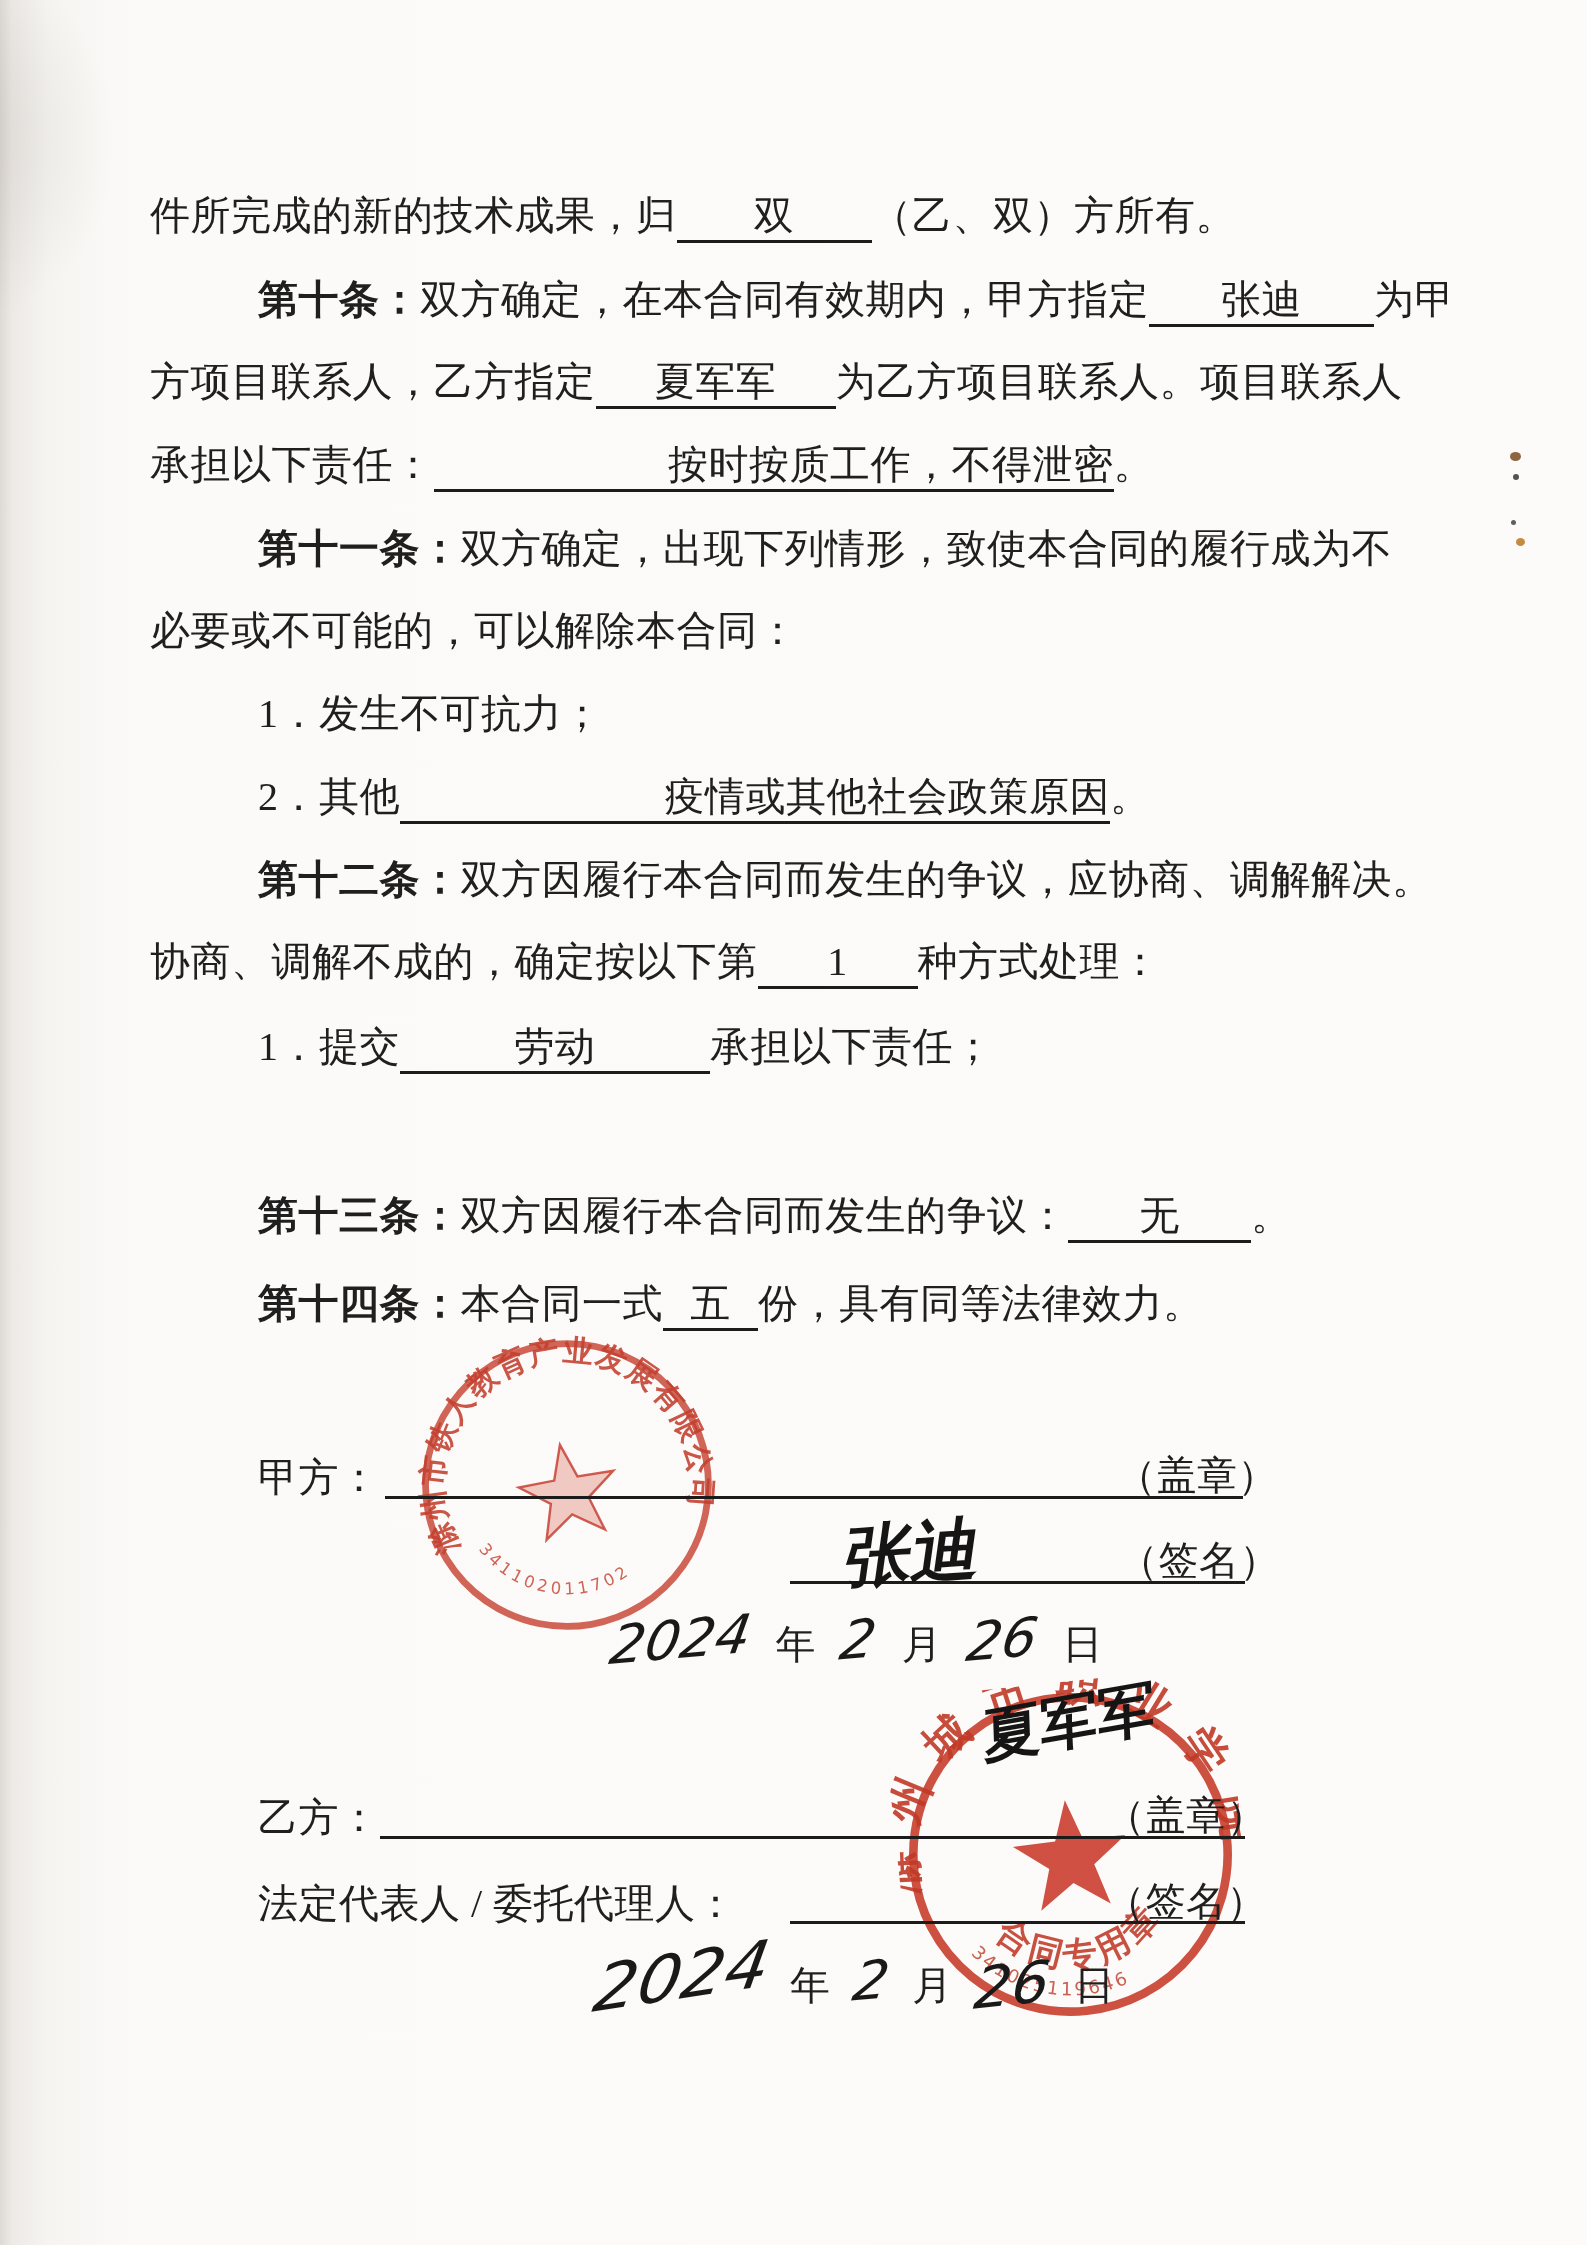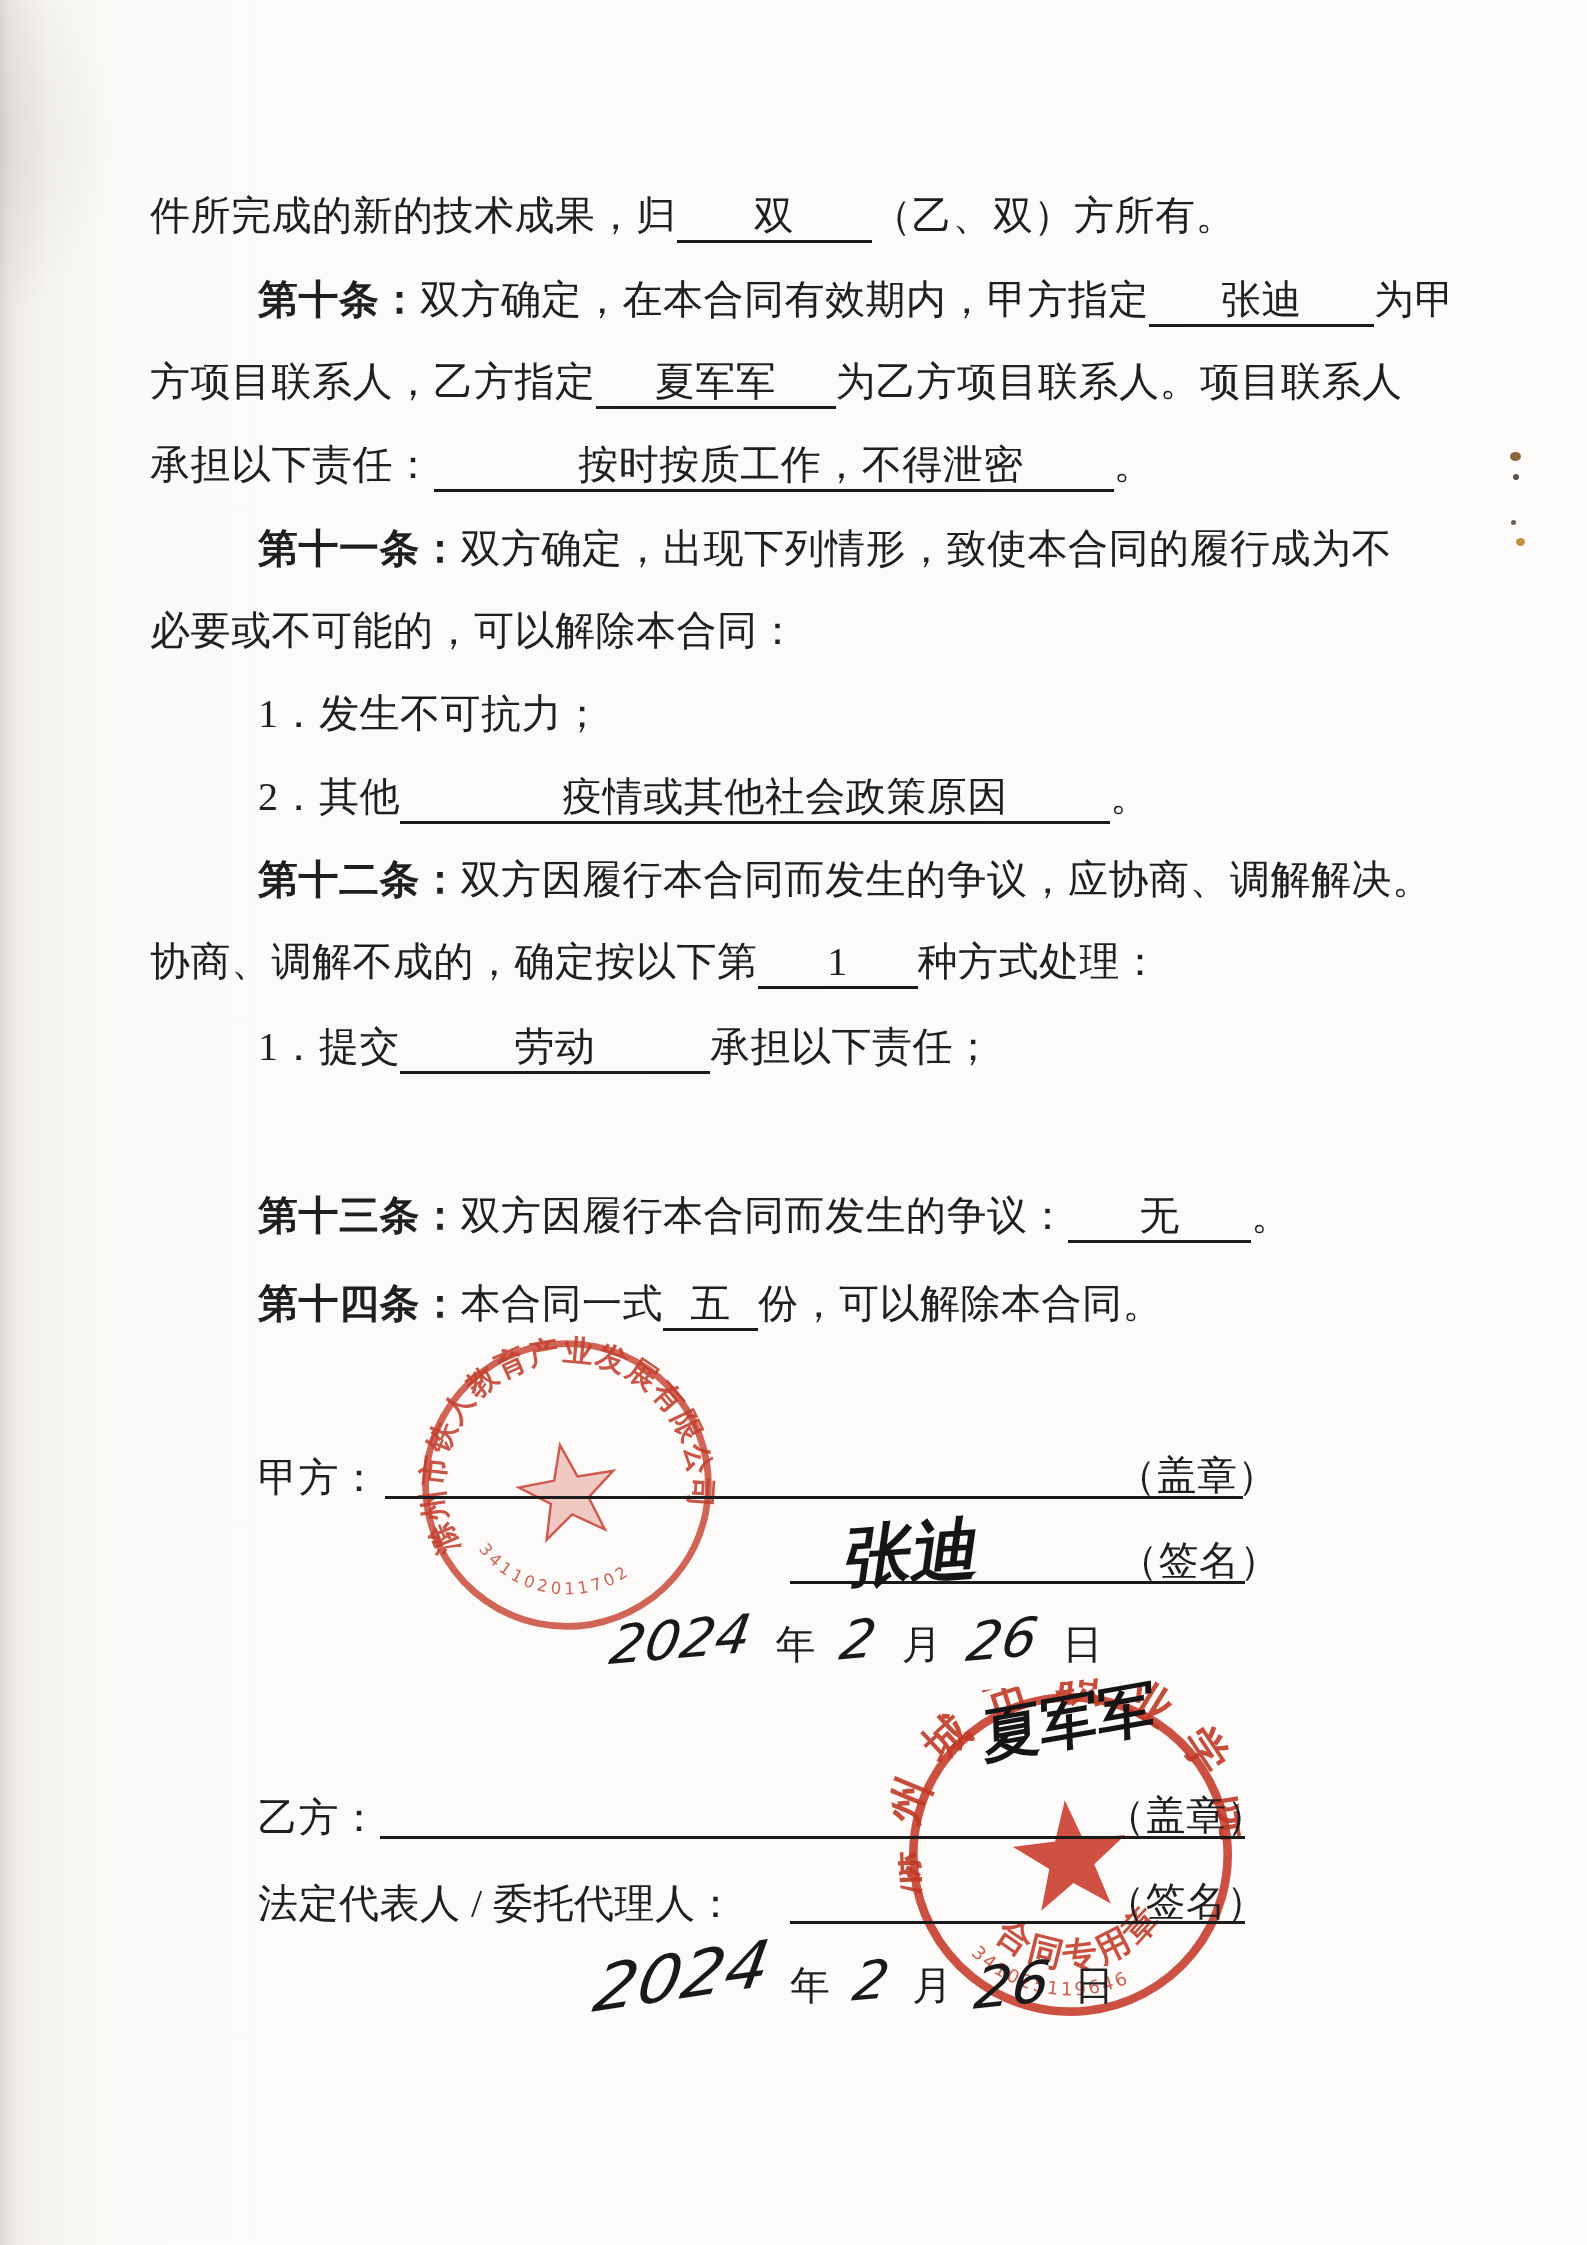--- a/index.html
+++ b/index.html
@@ -26,21 +26,21 @@
     font-family:"Liberation Sans","DejaVu Sans",sans-serif;
     font-weight:700;
   }
   .fill{
     display:inline-block;
     border-bottom:3px solid #1c1c1c;
     text-align:center;
     vertical-align:baseline;
     line-height:48px;
   }
-  .fill-l{text-align:center;}
+  .fill-l{text-align:right;}
   .rule{
     position:absolute;
     height:0;
     border-bottom:3px solid #1b1b1b;
     z-index:7;
   }
   .hint{z-index:8;}
   .seal{
     position:absolute;
     mix-blend-mode:multiply;
@@ -128,21 +128,21 @@
   <div class="line" style="left:258px;top:1021px">
     <span>1．提交</span><span class="fill" style="width:310px">劳动</span><span>承担以下责任；</span>
   </div>
 
 
   <div class="line" style="left:258px;top:1189px">
     <span class="clab">第十三条：</span><span>双方因履行本合同而发生的争议：</span><span class="fill" style="width:183px">无</span><span>。</span>
   </div>
 
   <div class="line" style="left:258px;top:1277px">
-    <span class="clab">第十四条：</span><span>本合同一式</span><span class="fill" style="width:95px">五</span><span>份，可以解除本合同。</span>
+    <span class="clab">第十四条：</span><span>本合同一式</span><span class="fill" style="width:95px">五</span><span>份，具有同等法律效力。</span>
   </div>
 
 
   <div class="line" style="left:258px;top:1452px">甲方：</div>
   <div class="rule" style="left:385px;top:1496px;width:858px"></div>
   <div class="line hint" style="left:1116px;top:1450px">（盖章）</div>
 
   <div class="rule" style="left:790px;top:1581px;width:455px"></div>
   <div class="line hint" style="left:1118px;top:1535px">（签名）</div>
 

